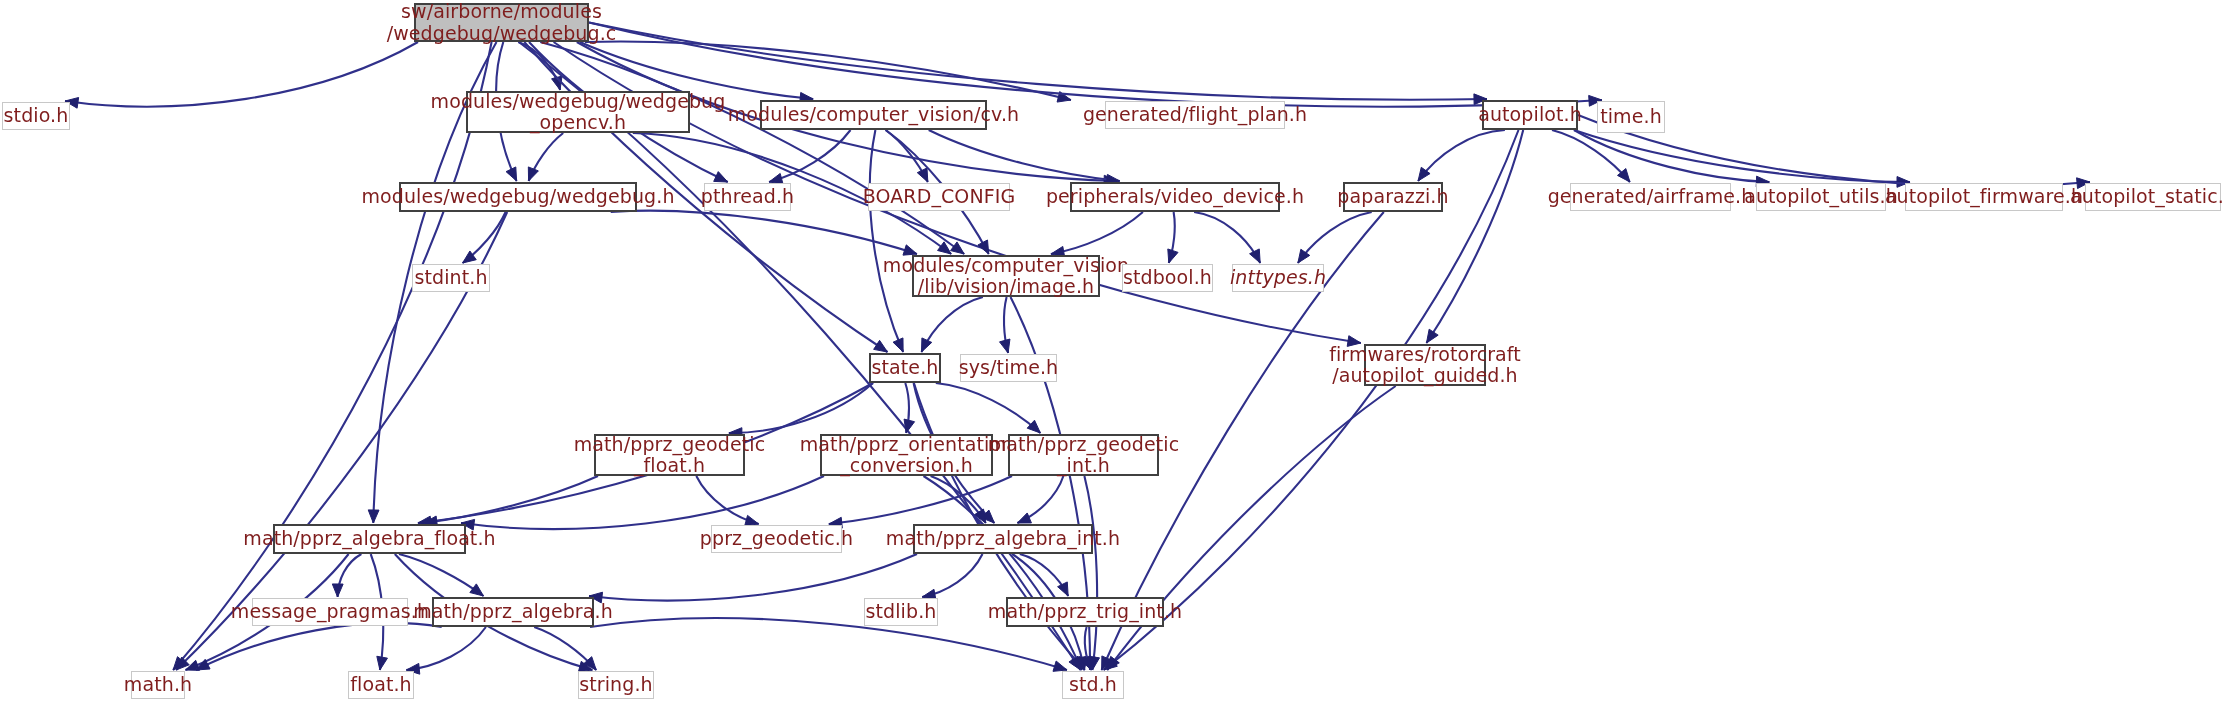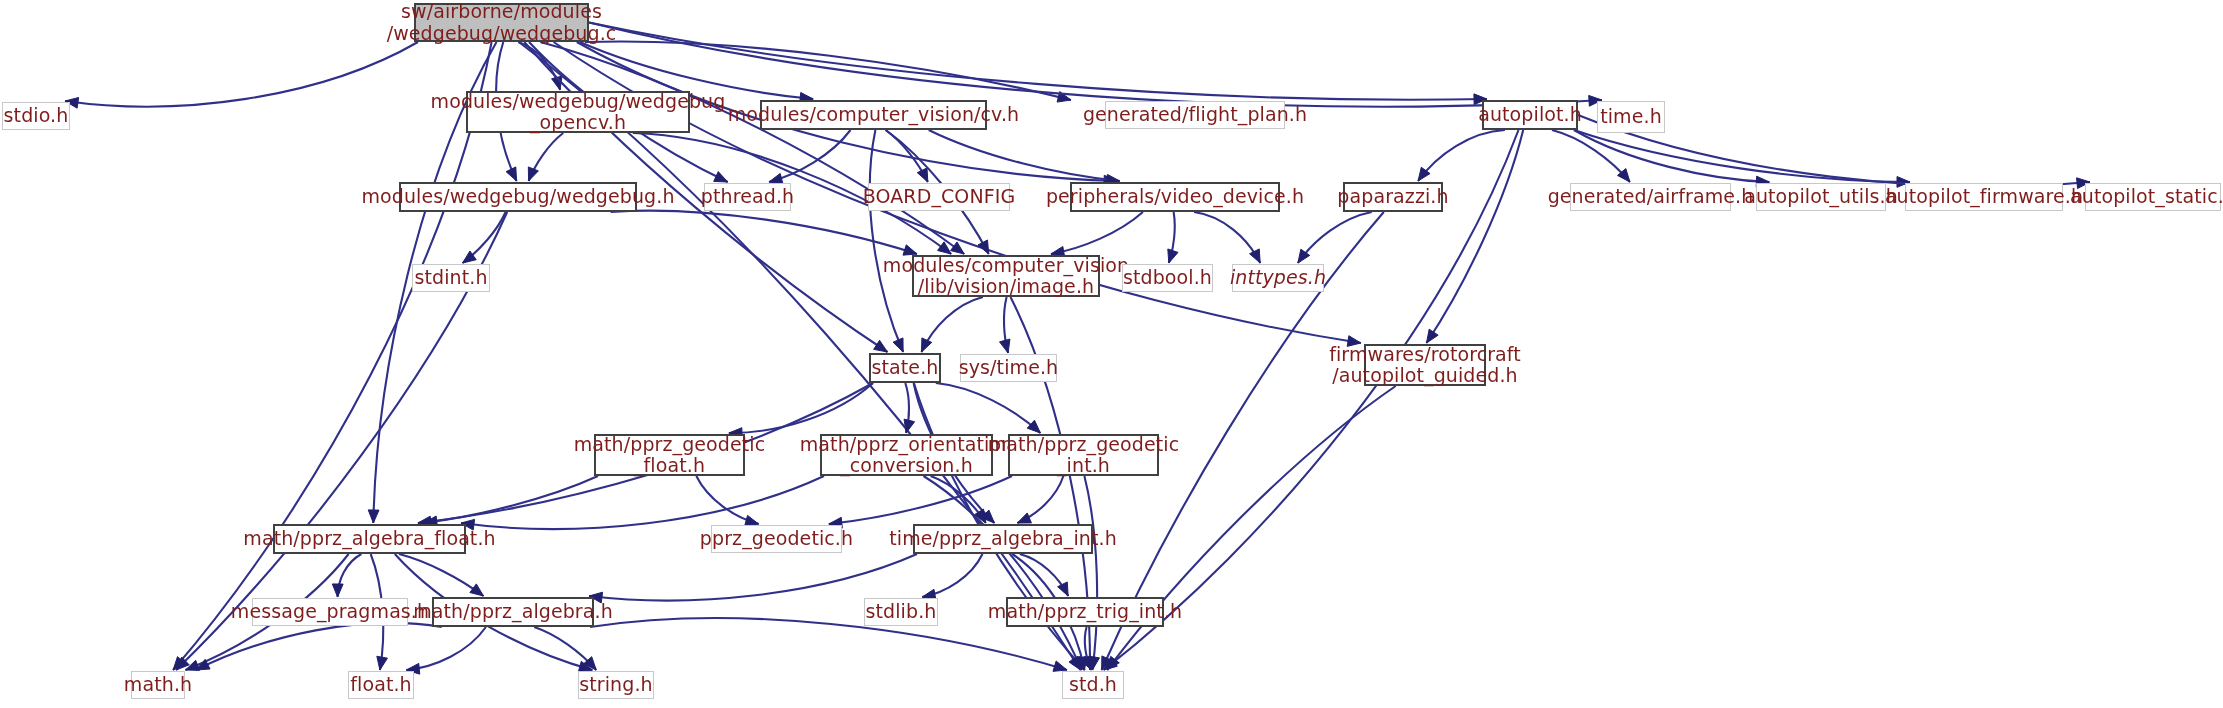--- a/index.html
+++ b/index.html
@@ -229,21 +229,21 @@
       <div class="node solid" style="left: 869px; top: 353px; width: 72px; height: 30px;">state.h</div>
       <div class="node light" style="left: 960px; top: 354px; width: 97px; height: 28px;">sys/time.h</div>
       <div class="node solid" style="left: 594px; top: 434px; width: 151px; height: 42px;">math/pprz_geodetic
 _float.h</div>
       <div class="node solid" style="left: 820px; top: 434px; width: 173px; height: 42px;">math/pprz_orientation
 _conversion.h</div>
       <div class="node solid" style="left: 1008px; top: 434px; width: 151px; height: 42px;">math/pprz_geodetic
 _int.h</div>
       <div class="node solid" style="left: 273px; top: 524px; width: 193px; height: 30px;">math/pprz_algebra_float.h</div>
       <div class="node light" style="left: 711px; top: 525px; width: 131px; height: 28px;">pprz_geodetic.h</div>
-      <div class="node solid" style="left: 913px; top: 524px; width: 180px; height: 30px;">time/pprz_algebra_int.h</div>
+      <div class="node solid" style="left: 913px; top: 524px; width: 180px; height: 30px;">math/pprz_algebra_int.h</div>
       <div class="node light" style="left: 252px; top: 598px; width: 156px; height: 28px;">message_pragmas.h</div>
       <div class="node solid" style="left: 432px; top: 597px; width: 162px; height: 30px;">math/pprz_algebra.h</div>
       <div class="node light" style="left: 864px; top: 598px; width: 74px; height: 28px;">stdlib.h</div>
       <div class="node solid" style="left: 1006px; top: 597px; width: 158px; height: 30px;">math/pprz_trig_int.h</div>
       <div class="node light" style="left: 131px; top: 671px; width: 54px; height: 28px;">math.h</div>
       <div class="node light" style="left: 348px; top: 671px; width: 66px; height: 28px;">float.h</div>
       <div class="node light" style="left: 578px; top: 671px; width: 76px; height: 28px;">string.h</div>
       <div class="node light" style="left: 1062px; top: 671px; width: 62px; height: 28px;">std.h</div>
     </div>
 </div>

